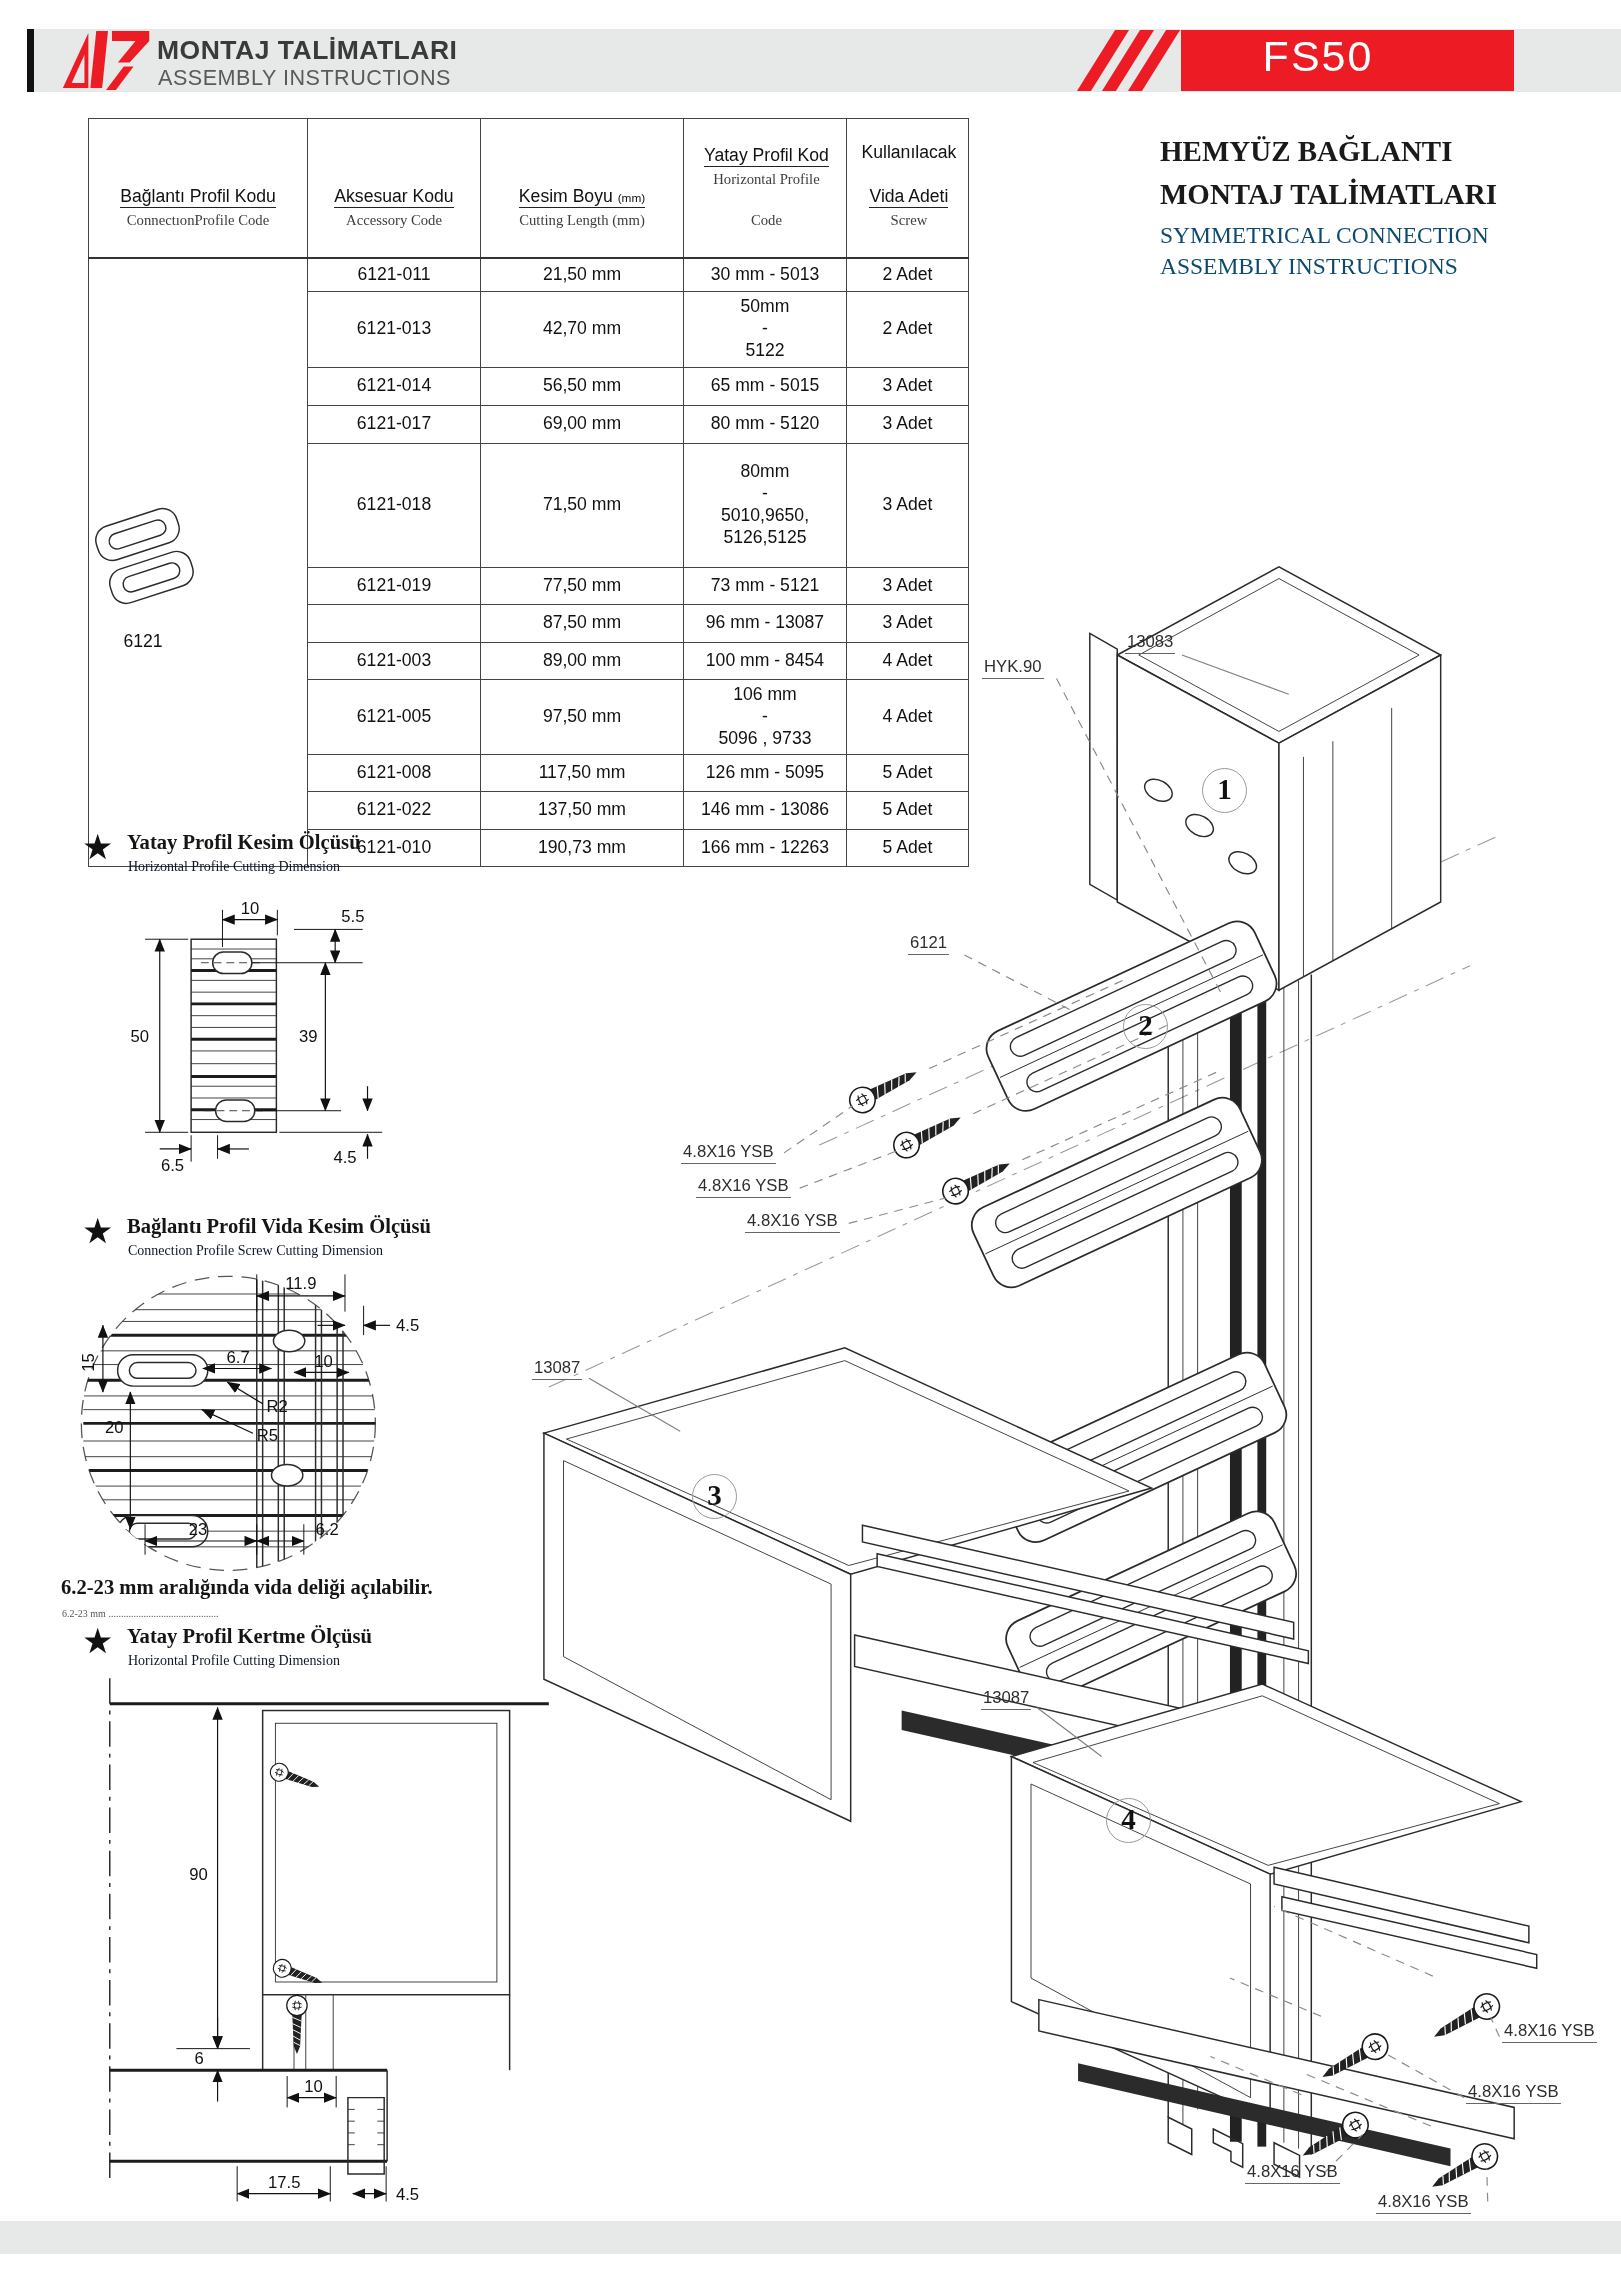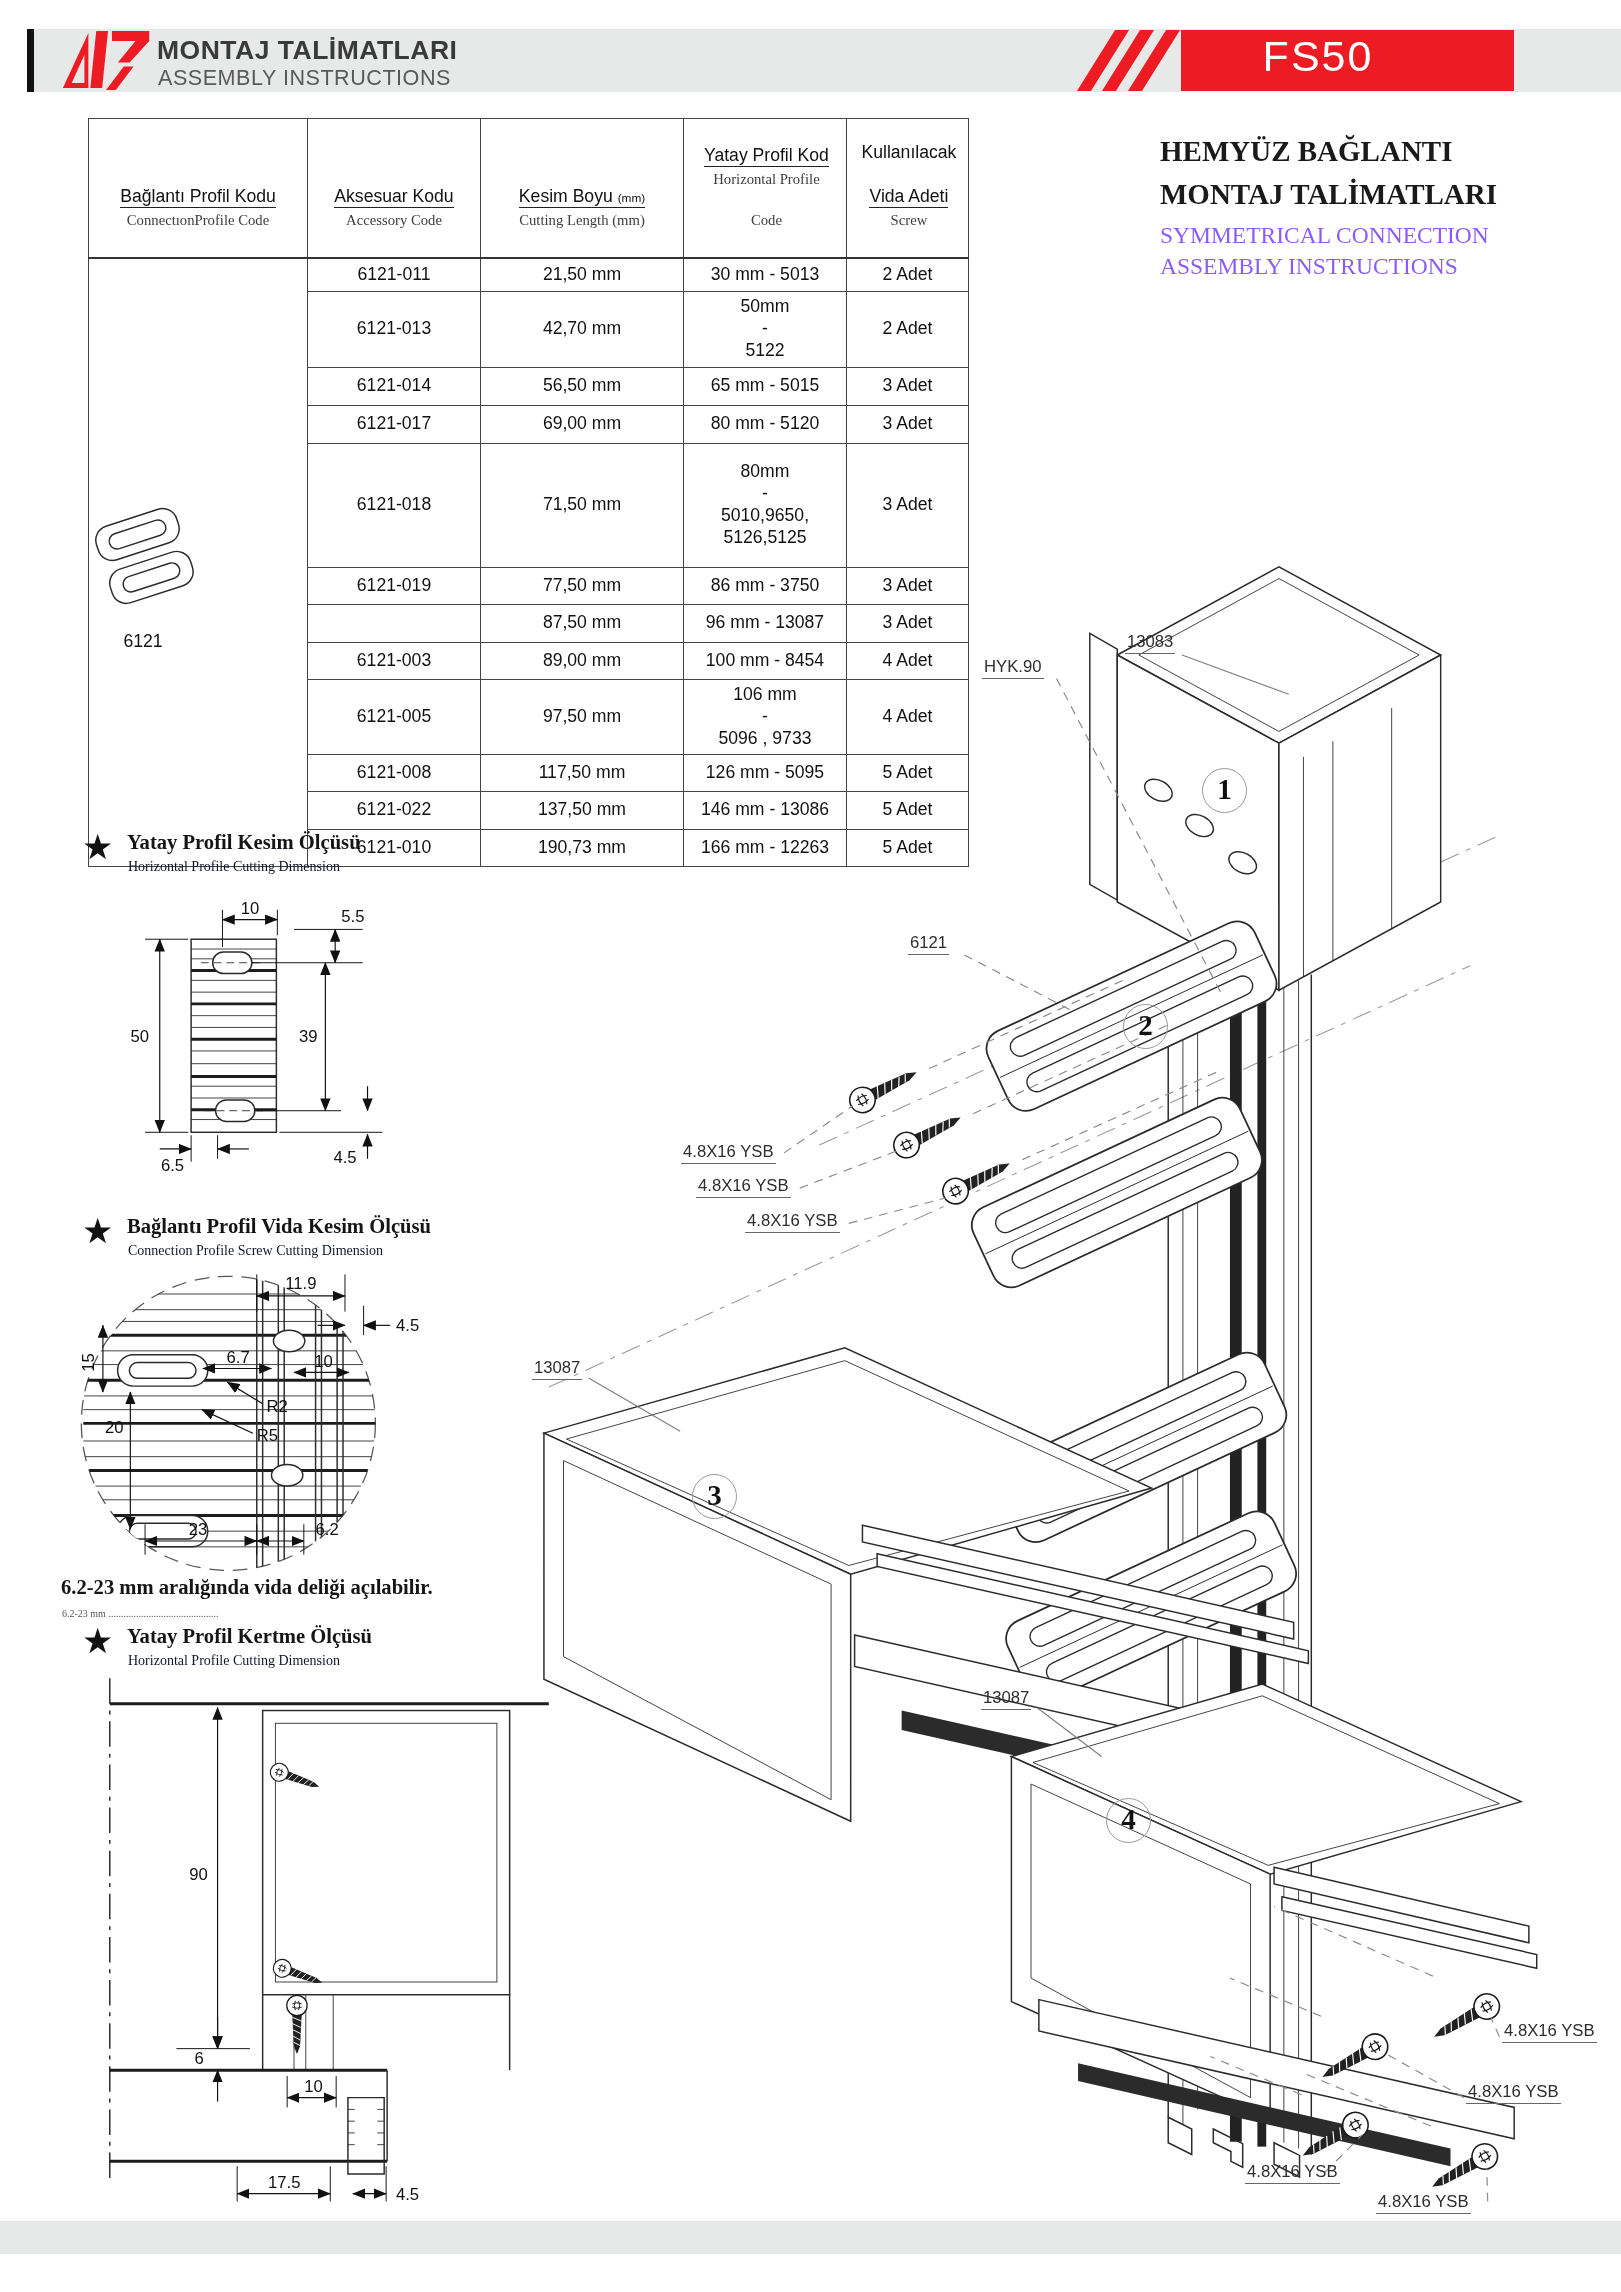--- a/index.html
+++ b/index.html
@@ -9,21 +9,21 @@
   
   .band{position:absolute;left:27.4px;right:0;top:29px;height:63px;background:#e7e8e8;}
   .edgebar{position:absolute;left:27.4px;top:29px;width:6.9px;height:63px;background:#111;}
   .h-tr{position:absolute;left:157px;top:35px;font-size:26.5px;font-weight:bold;color:#3a3a3a;letter-spacing:0.5px;}
   .h-en{position:absolute;left:158px;top:65px;font-size:21.6px;color:#5a5a5a;letter-spacing:0.5px;}
   .fsband{position:absolute;left:1181px;top:30px;width:333px;height:61px;background:#ed1c24;}
   .fstext{position:absolute;left:1181px;top:32px;width:274px;text-align:center;font-size:43px;color:#fff;letter-spacing:2px;}
   .stripe{position:absolute;top:30px;height:61px;width:13.7px;background:#ed1c24;transform:skewX(-32deg);}
   
   .st-tr{position:absolute;left:1160px;font-family:"Liberation Serif",serif;font-weight:bold;font-size:29px;color:#1a1a1a;}
-  .st-en{position:absolute;left:1160px;font-family:"Liberation Serif",serif;font-size:23.5px;color:#8b5cf6;}
+  .st-en{position:absolute;left:1160px;font-family:"Liberation Serif",serif;font-size:23.5px;color:#0c4a6e;}
   
   table.spec{position:absolute;left:88px;top:118px;border-collapse:collapse;table-layout:fixed;z-index:2;}
   table.spec td,table.spec th{border:1px solid #444;font-weight:normal;text-align:center;
       font-size:17.6px;color:#111;white-space:pre-line;line-height:1.25;padding:1px 2px;vertical-align:middle;}
   table.spec tr.hd th{border-bottom:2.9px solid #333;vertical-align:bottom;padding-bottom:5.9px;}
   .u{border-bottom:1.5px solid #222;padding-bottom:1px;}
   .hdr-tr{font-size:17.6px;}
   .hdr-en{font-family:"Liberation Serif",serif;font-size:14.7px;color:#3d3d3d;display:block;margin-top:2.9px;}
   .small{font-size:11.8px;}
   .l{text-align:left;padding-left:4.9px !important;}
@@ -147,21 +147,21 @@
       <td>71,50 mm</td>
       <td>80mm
 -
 5010,9650,
 5126,5125</td>
       <td>3 Adet</td>
     </tr>
     <tr style="height:37px">
       <td>6121-019</td>
       <td>77,50 mm</td>
-      <td>86 mm - 3750</td>
+      <td>73 mm - 5121</td>
       <td>3 Adet</td>
     </tr>
     <tr style="height:38px">
       <td></td>
       <td>87,50 mm</td>
       <td>96 mm - 13087</td>
       <td>3 Adet</td>
     </tr>
     <tr style="height:37px">
       <td>6121-003</td>

